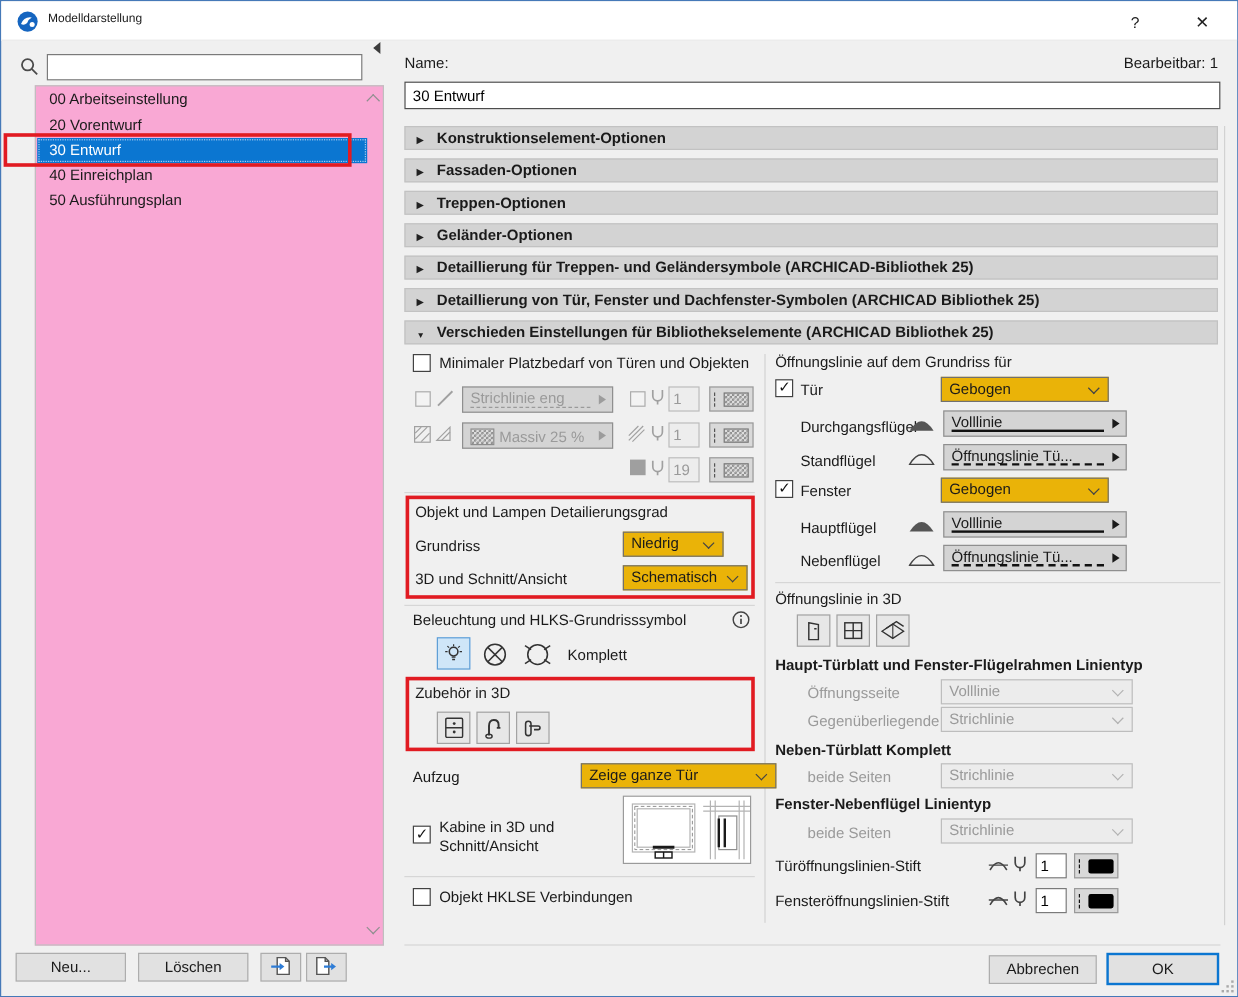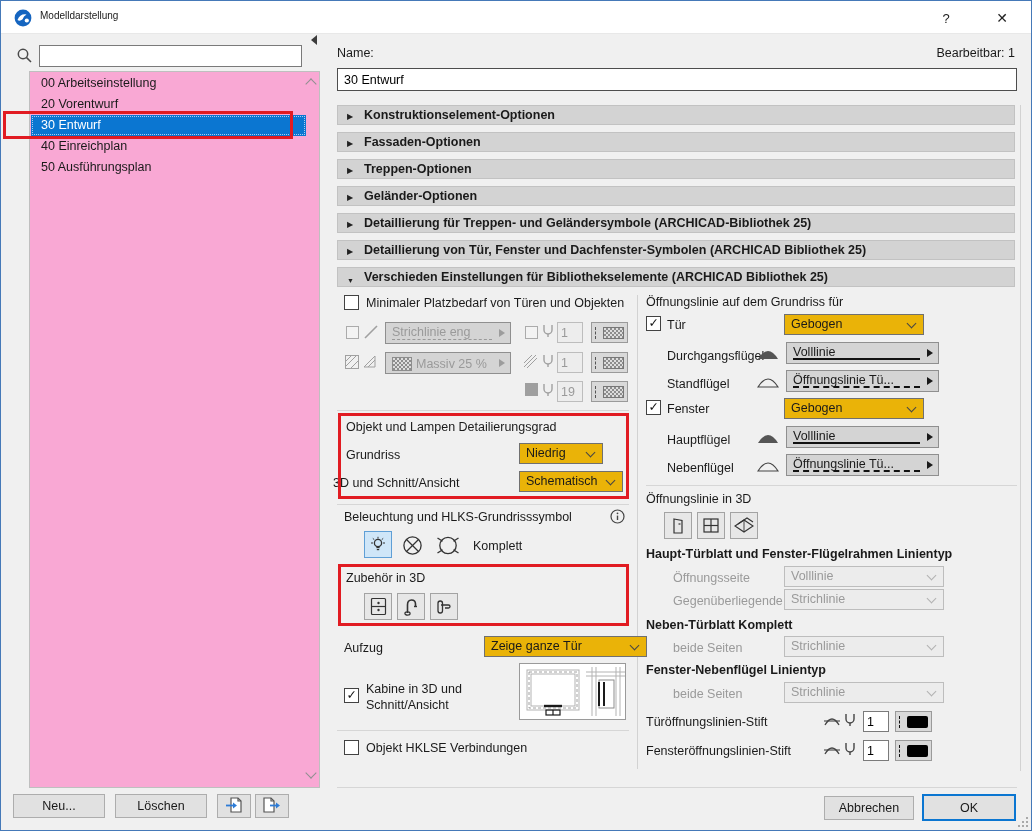--- a/index.html
+++ b/index.html
@@ -184,21 +184,21 @@
   <div class="swatch" style="left:590px;top:380px">
       <span class="sw-line"></span>
       <span class="sw-fill checker"></span>
     </div>
 
   <div class="sep" style="left:336px;top:409px;width:292px"></div>
 
   <div class="lbl" style="left:345px;top:419px">Objekt und Lampen Detailierungsgrad</div>
   <div class="lbl" style="left:345px;top:447px">Grundriss</div>
   <div class="combo" style="left:518px;top:442px;width:84px"><span>Niedrig</span></div>
-  <div class="lbl" style="left:332px;top:475px">3D und Schnitt/Ansicht</div>
+  <div class="lbl" style="left:345px;top:475px">3D und Schnitt/Ansicht</div>
   <div class="combo" style="left:518px;top:470px;width:104px"><span>Schematisch</span></div>
   <div class="redbox" style="left:337px;top:412px;width:291px;height:86px"></div>
 
   <div class="sep" style="left:336px;top:503px;width:292px"></div>
 
   <div class="lbl" style="left:343px;top:509px">Beleuchtung und HLKS-Grundrisssymbol</div>
   <svg class="abs" style="left:609px;top:508px" width="15" height="15" viewBox="0 0 15 15">
     <circle cx="7.5" cy="7.5" r="6.5" fill="none" stroke="#444" stroke-width="1.2"></circle>
     <circle cx="7.5" cy="4.3" r="0.9" fill="#444"></circle>
       <line x1="7.5" y1="6.6" x2="7.5" y2="11" stroke="#444" stroke-width="1.4"></line>

